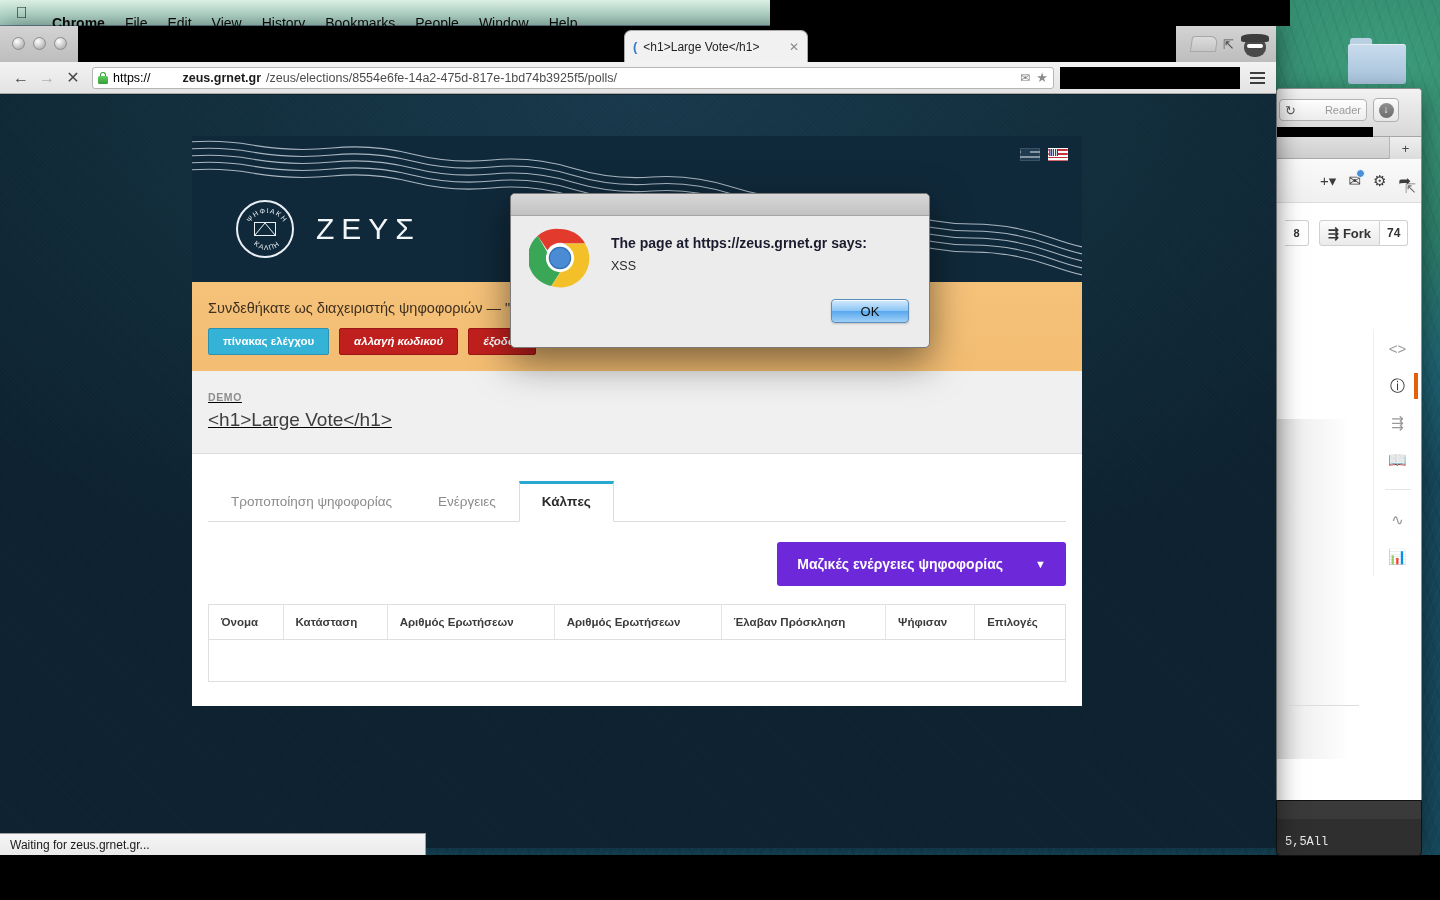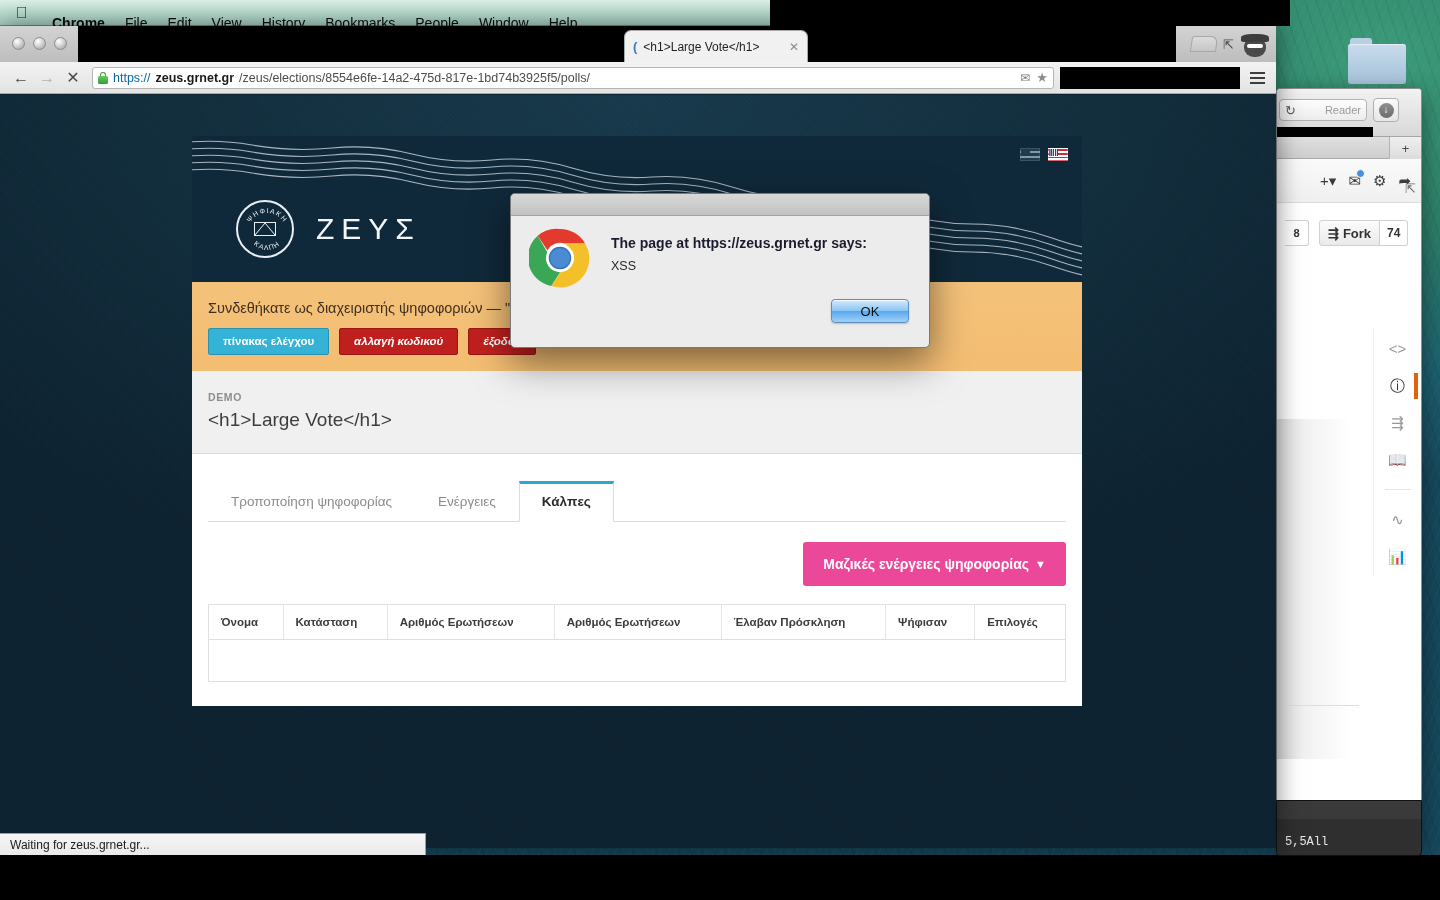--- a/index.html
+++ b/index.html
@@ -228,22 +228,22 @@
     width: 10px; height: 12px; position: relative; flex: none;
   }
   .lock .shack {
     position: absolute; left: 2px; top: 0; width: 6px; height: 5px;
     border: 1.6px solid #3a9b3a; border-bottom: none; border-radius: 3px 3px 0 0;
   }
   .lock .bod {
     position: absolute; left: 0; top: 4px; width: 10px; height: 8px;
     background: linear-gradient(180deg,#5fce5f,#3a9b3a); border-radius: 1.5px;
   }
-  .omnibox .scheme { color: #0369a1; }
-  .omnibox .domain { color: #1a1a1a; font-weight: bold; }
+  .omnibox .scheme { color: #000000; }
+  .omnibox .domain { color: #1a1a1a; font-weight: bold; margin-left: 27px; }
   .omnibox .path { color: #4d4d4d; }
   .omnibox .right-icons { margin-left: auto; display: flex; gap: 6px; align-items: center; padding-left: 8px; }
   .omnibox .env-ic { font-size: 12px; color: #7e7e7e; }
   .omnibox .star-ic { font-size: 13px; color: #8a8a8a; }
   .toolbar-redact { width: 180px; height: 22px; background: #000; }
   .hamburger { width: 22px; display: flex; flex-direction: column; gap: 3px; align-items: center; margin-left: 6px; }
   .hamburger i { display: block; width: 15px; height: 2px; background: #3d3d3d; }
 
   
   .viewport {
@@ -305,42 +305,42 @@
   }
   .notice-text { font-size: 14.5px; color: #3f3020; margin-bottom: 12px; }
   .notice-btns { display: flex; gap: 10px; }
   .nbtn {
     font-size: 11.5px; font-weight: bold; padding: 6px 14px; color: #fff;
     border-radius: 2px; line-height: 1.1;
   }
   .nbtn.cyan { background: #35b3d6; border: 1px solid #2a93b2; }
   .nbtn.red  { background: #c0201d; border: 1px solid #9a1714; font-style: italic; }
 
-  .title-block { background: #f0f0f0; padding: 20px 16px 22px 16px; border-bottom: 1px solid #dcdcdc; }
+  .title-block { background: #f0f0f0; padding: 20px 16px 22px 16px; border-bottom: 1px solid #dcdcdc; text-decoration: underline; }
   .demo-label { font-size: 10.5px; font-weight: bold; letter-spacing: .6px; color: #8d8d8d; margin-bottom: 6px; }
   .poll-title { font-size: 19px; color: #3d3d3d; font-weight: 400; }
 
   .tabs-wrap { padding: 26px 16px 0 16px; background: #fff; }
   .tabs {
     display: flex; align-items: flex-end; border-bottom: 1px solid #dcdcdc; gap: 0;
   }
   .tab-item {
     padding: 12px 22px; font-size: 13.5px; color: #8b8b8b; position: relative; bottom: -1px;
     border: 1px solid transparent; background: transparent; white-space: nowrap;
   }
   .tab-item.active {
     color: #2b2b2b; font-weight: bold; background: #fff;
     border: 1px solid #dcdcdc; border-bottom-color: #fff; border-top: 3px solid #2aa8d0;
     padding-top: 10px;
   }
 
   .actions-row { padding: 20px 16px 0 16px; display: flex; justify-content: flex-end; }
   .bulk-btn {
-    background: #ec4899; color: #fff; font-size: 14px; font-weight: bold;
-    padding: 14px 20px; border-radius: 3px; display: flex; align-items: center; gap: 6px;
+    background: #6d28d9; color: #fff; font-size: 14px; font-weight: bold;
+    padding: 14px 20px; border-radius: 3px; display: flex; align-items: center; gap: 32px;
   }
   .bulk-btn .caret { font-size: 11px; }
 
   .table-wrap { padding: 18px 16px 0 16px; }
   table.polls { width: 100%; border-collapse: collapse; border: 1px solid #dfdfdf; background: #fff; }
   table.polls th {
     text-align: left; font-size: 11.5px; font-weight: bold; color: #3b3b3b;
     padding: 11px 12px; border-right: 1px solid #e4e4e4; border-bottom: 1px solid #dfdfdf;
     white-space: nowrap;
   }

